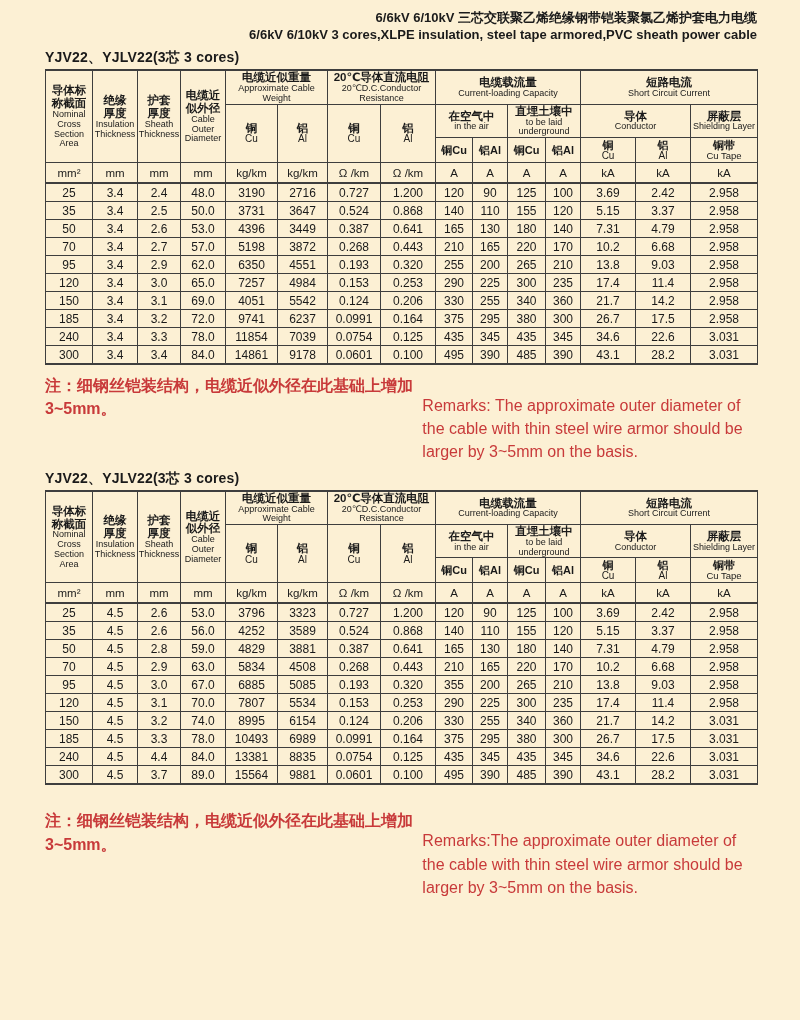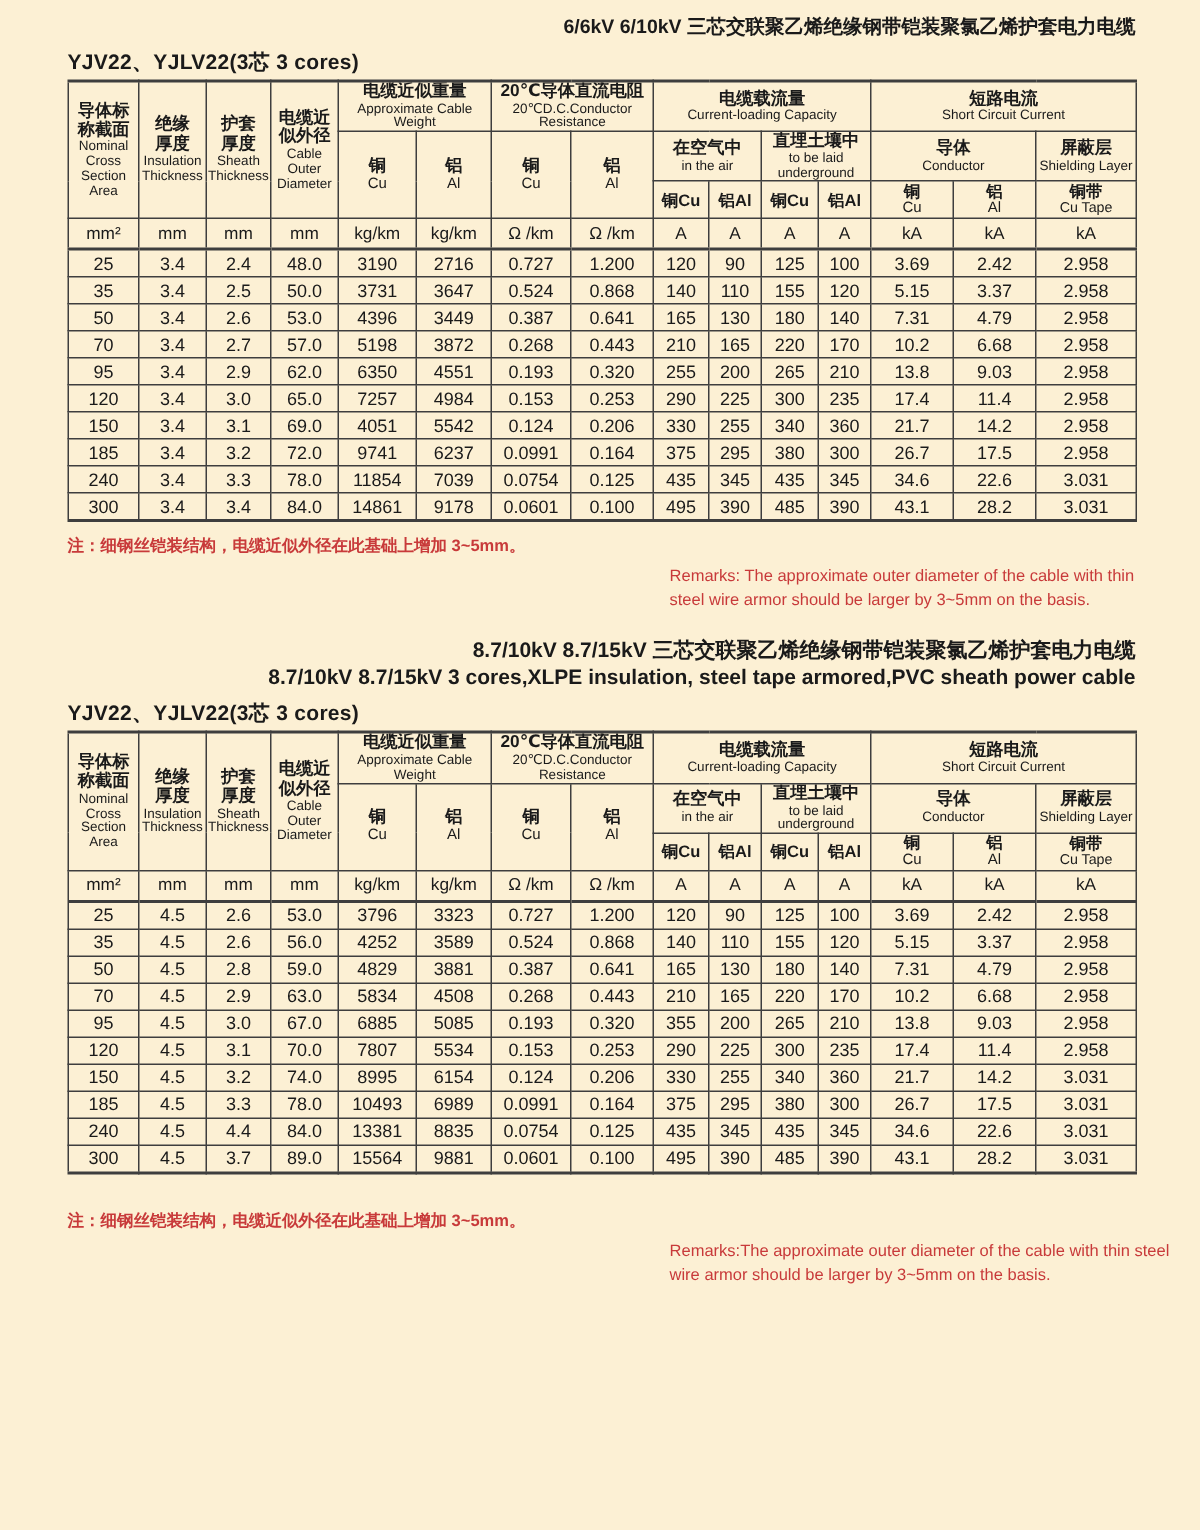--- a/index.html
+++ b/index.html
@@ -27,32 +27,33 @@
   .hr1{height:34px;}
   .hr2{height:30px;}
   .hr3{height:25px;}
   .zh{font-weight:bold;font-size:11.5px;line-height:1.12;white-space:pre-line;display:block;}
   .en{font-size:9px;line-height:1.08;display:block;font-weight:normal;}
   .hr3 .zh{font-size:11px;}
   .hr3 .en{font-size:9px;}
   .mix{font-weight:bold;font-size:11px;display:block;}
   tr.units td{font-size:11.5px;height:19px;border-bottom:2px solid #3e3e3e;}
   tbody.data td{font-size:12px;height:17px;line-height:1;}
-  .remarks{display:flex;margin-top:9px;font-size:11px;line-height:1.45;gap:24px;}
+  .remarks{display:flex;margin-top:9px;font-size:16px;line-height:1.45;}
   .remarks .rzh{flex:0 0 53%;font-weight:bold;}
   .remarks .ren{flex:0 0 47%;margin-top:20px;}
   .sec2-gap{margin-top:16px;}
   .remark2{margin-top:24px;}
 </style>
 </head>
 <body>
 
 <div class="page">
 
   <div class="title zh-title">6/6kV 6/10kV 三芯交联聚乙烯绝缘钢带铠装聚氯乙烯护套电力电缆</div>
+  <div class="title en-title">6/6kV 6/10kV 3 cores,XLPE insulation, steel tape armored,PVC sheath power cable</div>
   <div class="model">YJV22、YJLV22(3芯  3 cores)</div>
 
   <table class="spec">
     <colgroup>
       <col style="width:47px">
         <col style="width:45px">
         <col style="width:43px">
         <col style="width:45px">
       <col style="width:52px">
         <col style="width:50px">
@@ -355,24 +356,20 @@
           <td>3.031</td>
         </tr>
       </tbody>
   </table>
 
   <div class="remarks" style="color:#c83a3a">
     <div class="rzh">注：细钢丝铠装结构，电缆近似外径在此基础上增加 3~5mm。</div>
     <div class="ren">Remarks:  The approximate outer diameter of the cable with thin steel wire armor should be larger by 3~5mm on the basis.</div>
   </div>
 
-  <div class="t2 sec2-gap">
-    <div class="title zh-title">8.7/10kV 8.7/15kV 三芯交联聚乙烯绝缘钢带铠装聚氯乙烯护套电力电缆</div>
-    <div class="title en-title">8.7/10kV 8.7/15kV 3 cores,XLPE insulation, steel tape armored,PVC sheath power cable</div>
-  </div>
   <div class="model">YJV22、YJLV22(3芯  3 cores)</div>
 
   <table class="spec">
     <colgroup>
       <col style="width:47px">
         <col style="width:45px">
         <col style="width:43px">
         <col style="width:45px">
       <col style="width:52px">
         <col style="width:50px">

